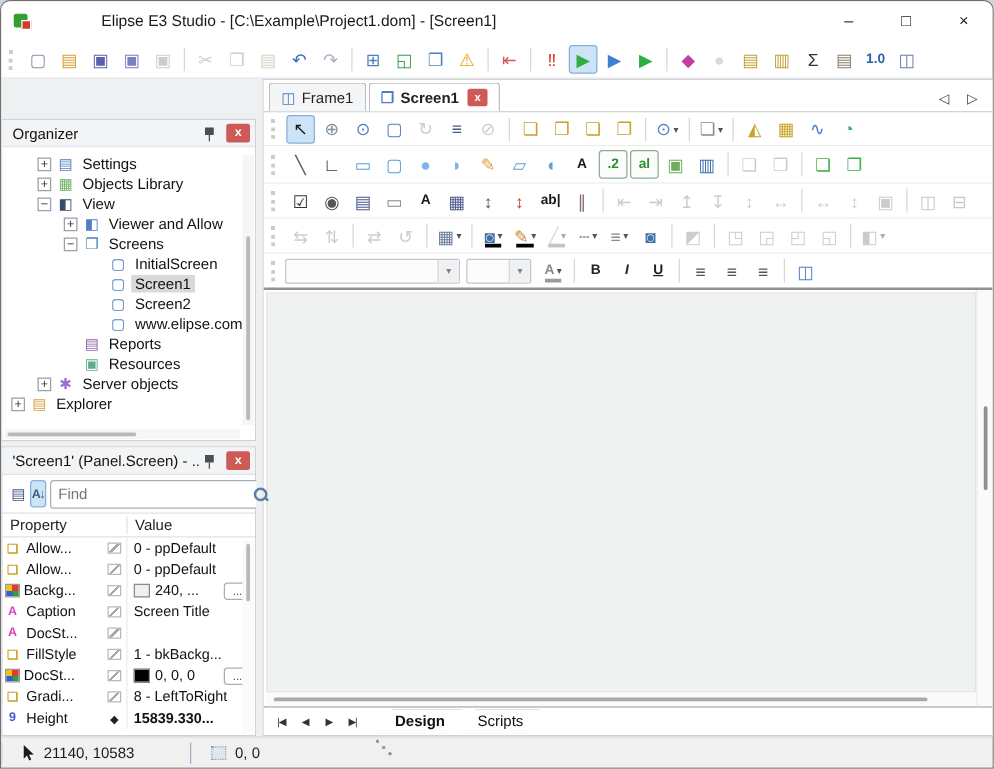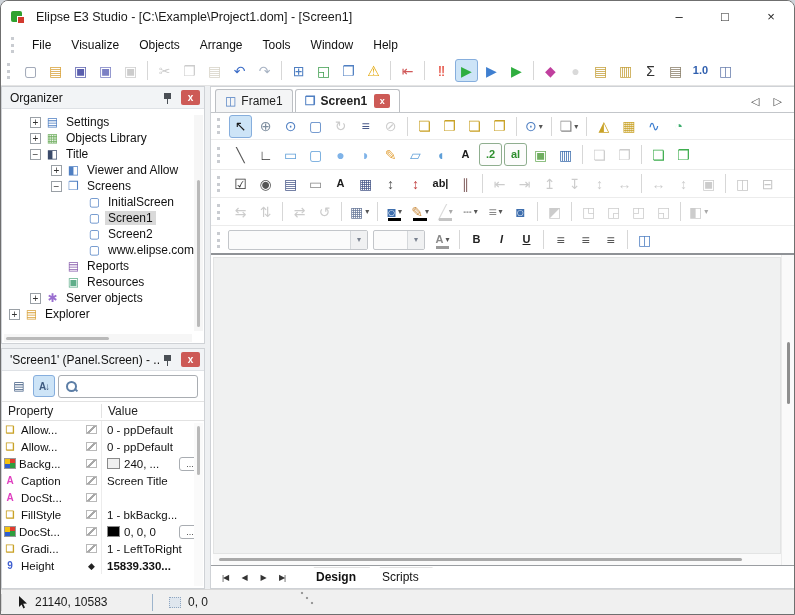--- a/index.html
+++ b/index.html
@@ -2,21 +2,21 @@
 <html><head>
 <meta charset="utf-8">
 <style>
   * { box-sizing: border-box; margin: 0; padding: 0; }
   html,body { background:#cfd4da; }
   body { font-family:"Liberation Sans", sans-serif; }
   .window { width:795px; height:615px; background:#fff; border:1px solid #6f6f6f;
             border-radius:8px 8px 0 0; overflow:hidden; display:flex; flex-direction:column; }
 
   
-  .titlebar { height:32px; display:flex; align-items:center; padding-left:10px; background:#fff; flex:none; }
+  .titlebar { height:32px; display:flex; align-items:center; padding-left:10px; background:#fff; flex:none;gap:45px; }
   .app-icon { position:relative; width:16px; height:16px; flex:none; }
   .logo-g { position:absolute; left:0; top:2px; width:11px; height:11px; background:#2fa12f; border-radius:2px; }
   .logo-r { position:absolute; left:6px; top:7px; width:8px; height:8px; background:#d23a2e; border:1px solid #fff; }
   .title-text { margin-left:9px; font-size:12.5px; color:#1a1a1a; white-space:nowrap; }
   .win-controls { margin-left:auto; display:flex; height:32px; }
   .win-btn { width:46px; height:32px; line-height:32px; text-align:center; font-size:13px; color:#222; }
 
   
   .menubar { height:23px; display:flex; align-items:center; background:#fff; padding-left:8px; flex:none; }
   .gripv { width:3px; height:16px; border-left:3px dotted #c9ccd1; margin:0 8px 0 2px; flex:none; }
@@ -32,21 +32,21 @@
   .tb-btn.disabled { opacity:.5; }
   .tb-btn.boxed { border:1px solid #8fae8f; background:#fcfcfc; }
   .tb-glyph { font-size:14px; line-height:1; }
   .tb-glyph.txt { font-size:11px; font-weight:600; }
   .tb-bar { position:absolute; left:4px; right:4px; bottom:1px; height:3px; }
   .tb-dd { font-size:8px; color:#555; margin-left:2px; }
   .tb-sep { width:1px; height:19px; background:#d7d7d7; margin:0 4px; flex:none; }
 
   
   .body { flex:1; display:flex; min-height:0; background:#eef0f2; }
-  .leftcol { width:204px; flex:none; display:flex; flex-direction:column; }
+  .leftcol { width:204px; flex:none; display:flex; flex-direction:column;margin-top:32px; }
   .vsplit { width:5px; flex:none; background:#eef0f2; }
 
   .panel { background:#fff; border:1px solid #cfd2d6; display:flex; flex-direction:column; min-height:0; }
   .panel-org { height:258px; flex:none; }
   .panel-gap { height:4px; flex:none; }
   .panel-props { flex:1; }
   .panel-header { height:22px; flex:none; display:flex; align-items:center; padding:0 4px 0 8px;
                   background:#f2f4f6; border-bottom:1px solid #dfe2e6; font-size:12px; color:#111; }
   .panel-title { flex:1; white-space:nowrap; overflow:hidden; }
   .pin-icon { width:9px; height:12px; position:relative; margin:0 4px; }
@@ -170,32 +170,20 @@
         <span class="logo-r"></span>
       </span>
     <span class="title-text">Elipse E3 Studio  - [C:\Example\Project1.dom] - [Screen1]</span>
     <div class="win-controls">
       <span class="win-btn">–</span>
       <span class="win-btn">□</span>
       <span class="win-btn">×</span>
     </div>
   </div>
 
-  <div class="menubar">
-    <span class="gripv"></span>
-    <span class="tb-row">
-        <span class="menu-item">File</span>
-        <span class="menu-item">Visualize</span>
-        <span class="menu-item">Objects</span>
-        <span class="menu-item">Arrange</span>
-        <span class="menu-item">Tools</span>
-        <span class="menu-item">Window</span>
-        <span class="menu-item">Help</span>
-      </span>
-  </div>
 
   <div class="toolbar main-toolbar">
     <span class="gripv"></span>
     <span class="tb-row">
         <span class="tb-btn">
           <span class="tb-glyph" style="color: rgb(138, 147, 166);">▢</span>
         </span>
         <span class="tb-btn">
           <span class="tb-glyph" style="color: rgb(217, 163, 60);">▤</span>
         </span>
@@ -297,21 +285,21 @@
                 <span class="exp">+</span>
                 <span class="tree-icon" style="color: rgb(79, 127, 194);">▤</span>
                 <span class="tree-label">Settings</span>
               </div><div class="tree-row" style="padding-left: 28px;">
                 <span class="exp">+</span>
                 <span class="tree-icon" style="color: rgb(111, 174, 95);">▦</span>
                 <span class="tree-label">Objects Library</span>
               </div><div class="tree-row" style="padding-left: 28px;">
                 <span class="exp">−</span>
                 <span class="tree-icon" style="color: rgb(58, 74, 106);">◧</span>
-                <span class="tree-label">Title</span>
+                <span class="tree-label">View</span>
               </div><div class="tree-row" style="padding-left: 49px;">
                 <span class="exp">+</span>
                 <span class="tree-icon" style="color: rgb(79, 127, 194);">◧</span>
                 <span class="tree-label">Viewer and Allow</span>
               </div><div class="tree-row" style="padding-left: 49px;">
                 <span class="exp">−</span>
                 <span class="tree-icon" style="color: rgb(79, 127, 194);">❐</span>
                 <span class="tree-label">Screens</span>
               </div><div class="tree-row" style="padding-left: 70px;">
                 <span class="exp-spacer"></span>
@@ -362,20 +350,21 @@
           <span class="panel-title">'Screen1' (Panel.Screen) - ...</span>
           <span class="pin-icon"></span>
           <span class="close-btn">x</span>
         </div>
         <div class="props-toolbar">
           <span class="pt-btn">▤</span>
           <span class="pt-btn active">
               <span class="pt-sort">A↓</span>
             </span>
           <span class="find-box">
+            <input placeholder="Find" style="">
             <span class="mag-icon"></span>
           </span>
         </div>
         <div class="props-cols">
           <span class="col-prop">Property</span>
           <span class="col-val">Value</span>
         </div>
         <div class="props-rows">
           <span><div class="prop-row">
                 <span class="pr-left">
@@ -444,21 +433,21 @@
                   <span>0, 0, 0</span>
                   <span class="ellipsis-btn">...</span>
                 </span>
               </div><div class="prop-row">
                 <span class="pr-left">
                   <span class="pr-icon" style="color: rgb(201, 162, 39);">❏</span>
                   <span class="pr-label">Gradi...</span>
                   <span class="assoc"></span>
                 </span>
                 <span class="pr-value">
-                  <span>1 - LeftToRight</span>
+                  <span>8 - LeftToRight</span>
                 </span>
               </div><div class="prop-row">
                 <span class="pr-left">
                   <span class="pr-icon" style="color: rgb(63, 95, 208);">9</span>
                   <span class="pr-label">Height</span>
                   <span class="assoc-diamond">◆</span>
                 </span>
                 <span class="pr-value boldv">
                   <span>15839.330...</span>
                 </span>

